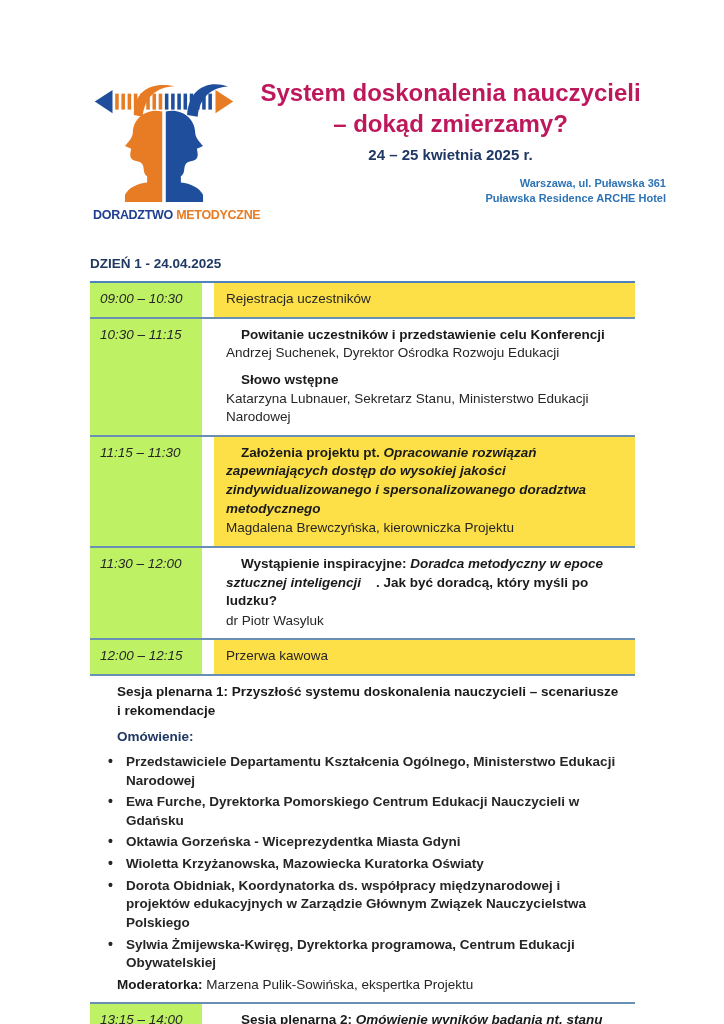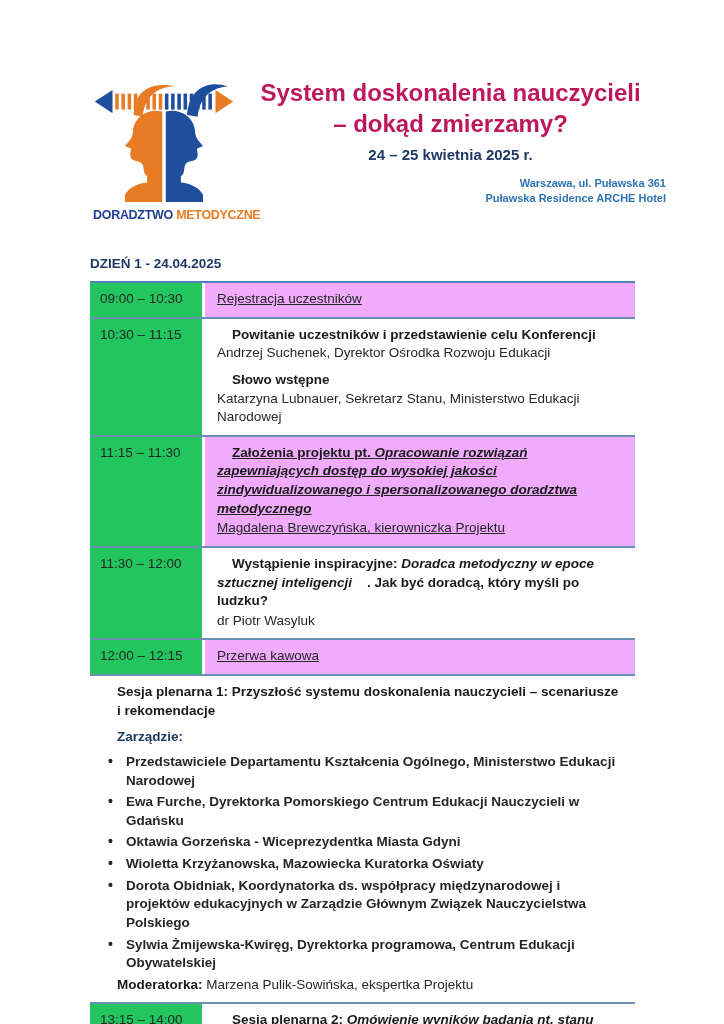--- a/index.html
+++ b/index.html
@@ -18,23 +18,23 @@
   .loc-lines { color:#2e74b5; font-size:11px; font-weight:bold; line-height:1.35; margin-top:13px;text-align:right; }
 
   
   .day-header { color:#1f3864; font-size:13.5px; font-weight:bold; margin:34px 0 10px 90px; }
 
   
   .agenda { margin:0 89px 0 90px; border-top:2px solid #4f81bd; }
   .row { display:flex; border-bottom:2px solid #6a8fb5; }
   .row:last-child { border-bottom:3px solid #3f6fa8; }
   .cell { padding:7px 10px 8px 10px; font-size:13.5px; line-height:1.38; }
-  .time { flex:0 0 112px; background:#22c55e; margin-right:3px; }
+  .time { flex:0 0 112px; background:#bef264; margin-right:12px;font-style:italic; }
   .content { flex:1; padding-left:12px; padding-right:14px; }
-  .c-gray { background:#f0abfc;text-decoration:underline; }
+  .c-gray { background:#fde047; }
   .c-white { background:#ffffff; }
   .b { font-weight:bold; color:#1a1a1a;padding-left:15px; }
   .bi { font-weight:bold; font-style:italic; color:#1a1a1a; }
   .navy { color:#1f3864; }
   .p-gap { margin-top:8px; }
   .p-tight { margin-top:1px; }
   ul.bullets { list-style:none; margin:6px 0 2px 0;font-weight:bold; }
   ul.bullets li { padding-left:24px; position:relative; margin-bottom:3px; }
   ul.bullets li::before { content:"•"; position:absolute; left:6px; top:-1px; font-size:14px; }
 </style>
@@ -135,21 +135,21 @@
     <div class="row">
       <div class="cell time">12:00 – 12:15</div>
       <div class="cell content c-gray">
         <p>Przerwa kawowa</p>
       </div>
     </div>
 
     <div class="row">
       <div class="cell content c-white">
         <p class="b">Sesja plenarna 1: Przyszłość systemu doskonalenia nauczycieli – scenariusze i rekomendacje</p>
-        <p class="b navy p-gap">Zarządzie:</p>
+        <p class="b navy p-gap">Omówienie:</p>
         <ul class="bullets">
           <li>Przedstawiciele Departamentu Kształcenia Ogólnego, Ministerstwo Edukacji Narodowej</li>
           <li>Ewa Furche, Dyrektorka Pomorskiego Centrum Edukacji Nauczycieli w Gdańsku</li>
           <li>Oktawia Gorzeńska - Wiceprezydentka Miasta Gdyni</li>
           <li>Wioletta Krzyżanowska, Mazowiecka Kuratorka Oświaty</li>
           <li>Dorota Obidniak, Koordynatorka ds. współpracy międzynarodowej i projektów edukacyjnych w Zarządzie Głównym Związek Nauczycielstwa Polskiego</li>
           <li>Sylwia Żmijewska-Kwiręg, Dyrektorka programowa, Centrum Edukacji Obywatelskiej</li>
         </ul>
         <p><span class="b">Moderatorka:</span><span> Marzena Pulik-Sowińska, ekspertka Projektu</span></p>
       </div>

